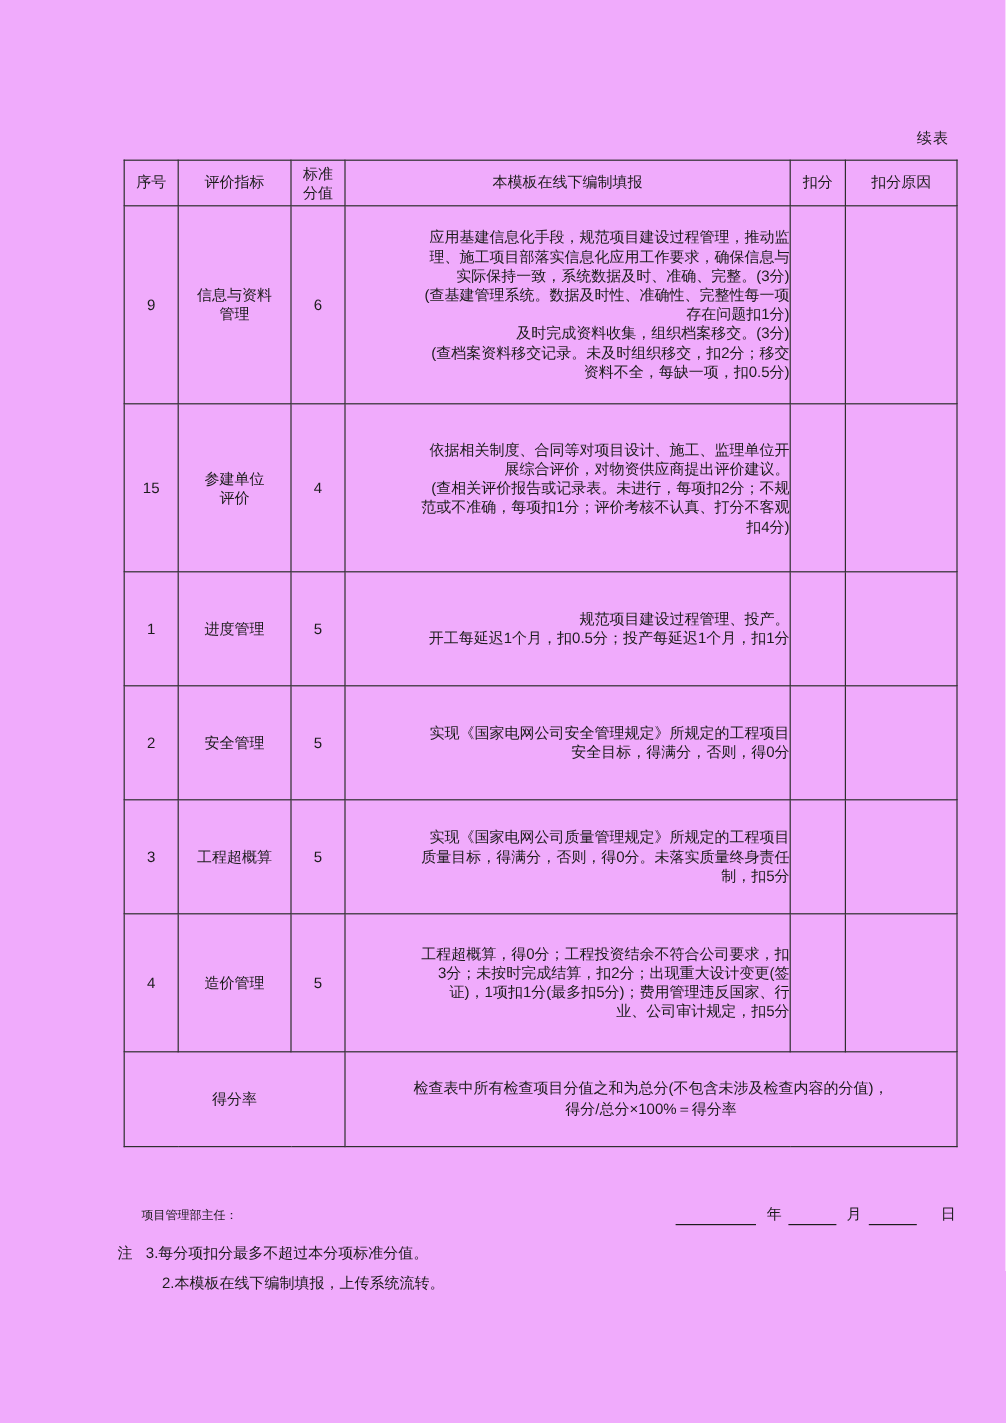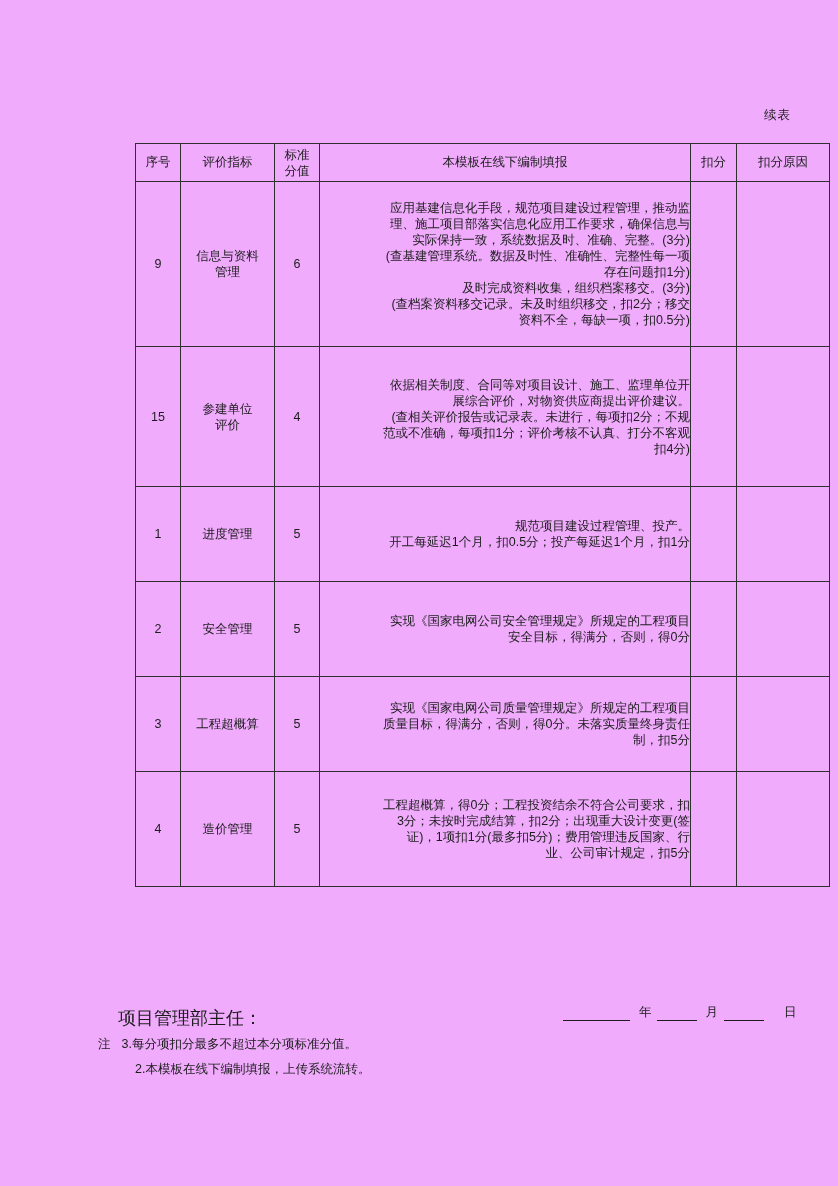--- a/index.html
+++ b/index.html
@@ -7,44 +7,44 @@
   .sheet {
     position:relative; width:838px; height:1186px; background:#f0abfc;
     font-family:"Liberation Sans","DejaVu Sans",sans-serif;
     color:#1c1c1c; overflow:hidden;
   }
   .continued {
     position:absolute; top:107px; right:47px;
     font-size:12.5px; letter-spacing:1px;
   }
   table.eval {
-    position:absolute; left:103px; top:143px; width:694px;
+    position:absolute; left:103px; top:133px; width:694px;
     border-collapse:collapse; table-layout:fixed;
-    font-size:12.5px; color:#1c1c1c;margin-left:32px;
+    font-size:12.5px; color:#1c1c1c;
   }
   table.eval td, table.eval th {
     border:1px solid #2f2f2f; font-weight:normal;
     vertical-align:middle; padding:0; overflow:hidden;
   }
   .c   { text-align:center; }
   .pre { white-space:pre-wrap; line-height:16px; }
   .content {
     text-align:right; white-space:pre-wrap;
     padding:6px 4px 6px 8px; line-height:16px;
   }
   .section-cell { text-align:left; padding-left:8px; font-size:12.5px; }
   .rate-content { text-align:center; white-space:pre-wrap; line-height:17px; padding:4px; }
   tr.h-head { height:38px; }
   tr.h-r9   { height:165px; }
   tr.h-r10  { height:140px; }
   tr.h-sec  { height:40px; }
   tr.h-s1, tr.h-s2, tr.h-s3 { height:95px; }
   tr.h-s4   { height:115px; }
   tr.h-rate { height:79px; }
-  .signer { position:absolute; left:118px; top:1006px; font-size:18px; }
+  .signer { position:absolute; left:118px; top:1006px; font-size:10px; }
   .dateline {
     position:absolute; left:563px; top:1004px;
     display:flex; align-items:flex-end; font-size:12.5px; height:17px;
   }
   .blank { display:inline-block; border-bottom:1px solid #1c1c1c; height:15px; }
   .b1 { width:67px; margin-right:9px; }
   .b2 { width:40px; margin-left:5px; margin-right:9px; }
   .b3 { width:40px; margin-left:6px; margin-right:20px; }
   .notes { position:absolute; left:98px; top:1036px; font-size:12.5px; line-height:16px; }
   .note-line1 { display:flex; }
@@ -146,20 +146,25 @@
         <td class="c pre">造价管理</td>
         <td class="c">5</td>
         <td class="content">工程超概算，得0分；工程投资结余不符合公司要求，扣
 3分；未按时完成结算，扣2分；出现重大设计变更(签
 证)，1项扣1分(最多扣5分)；费用管理违反国家、行
 业、公司审计规定，扣5分</td>
         <td></td>
         <td></td>
       </tr>
 
+      <tr class="h-rate">
+        <td colspan="3" class="c">得分率</td>
+        <td colspan="3" class="rate-content">检查表中所有检查项目分值之和为总分(不包含未涉及检查内容的分值)，
+得分/总分×100%＝得分率</td>
+      </tr>
     </tbody>
   </table>
 
   <div class="signer">项目管理部主任：</div>
 
   <div class="dateline">
     <span class="blank b1"></span>
     <span>年</span>
     <span class="blank b2"></span>
     <span>月</span>

